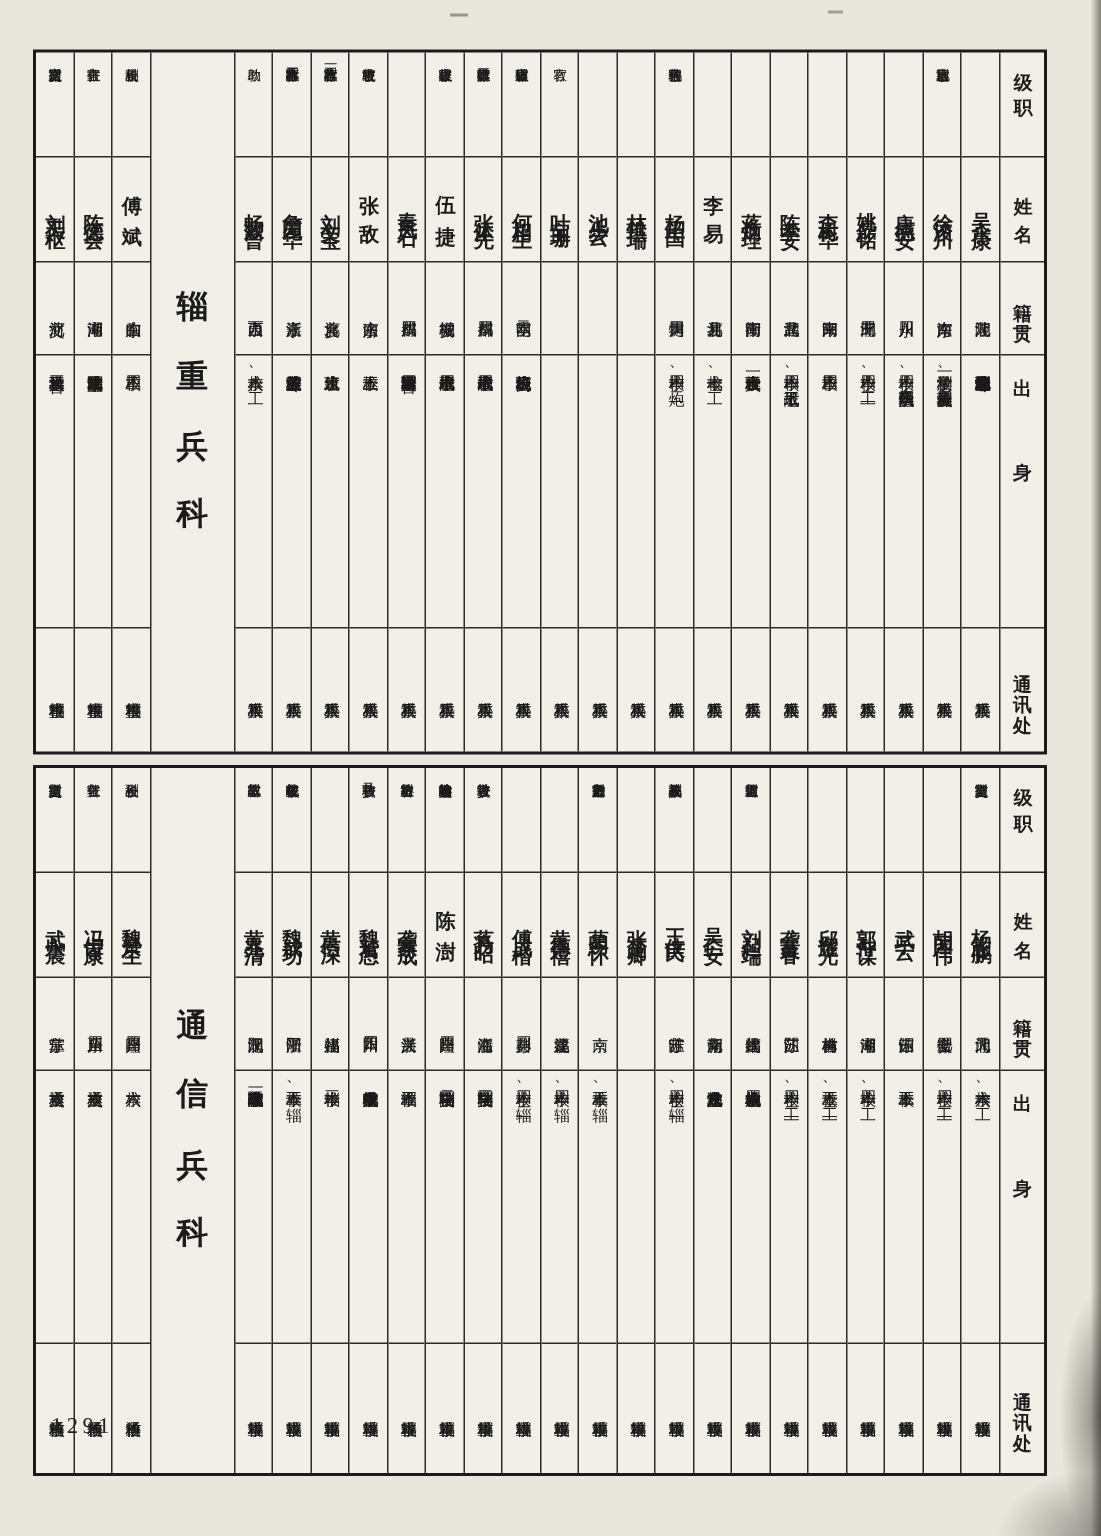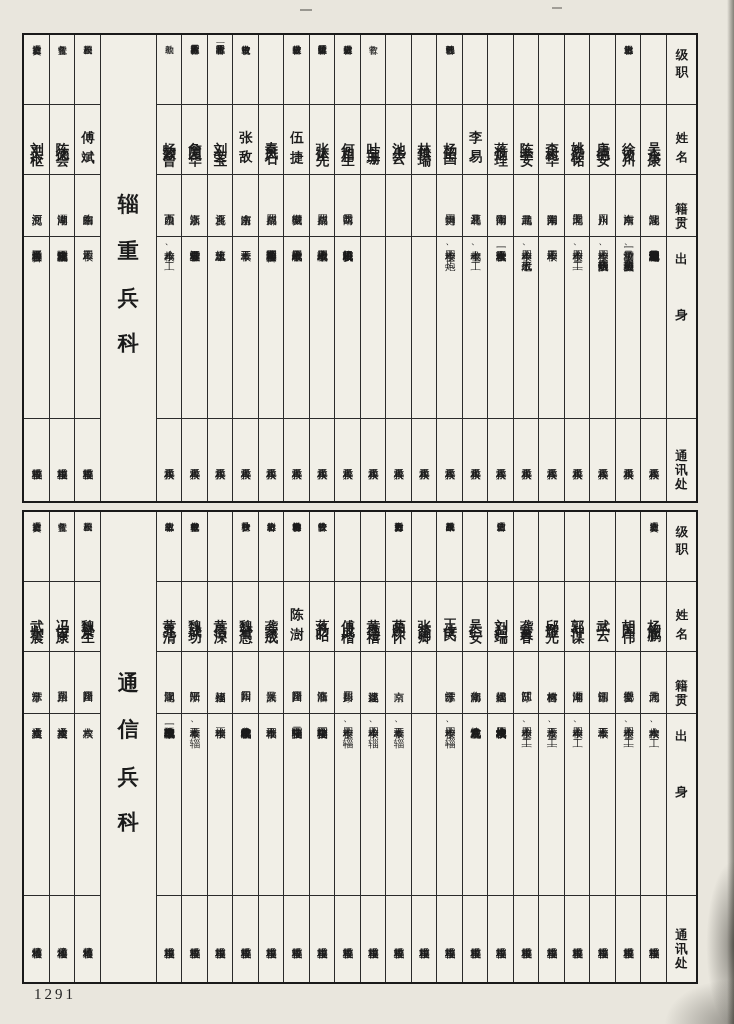--- a/index.html
+++ b/index.html
@@ -46,21 +46,21 @@
   .lg-3{letter-spacing:4.5em}
   .lg-4{letter-spacing:1.1em}
 
   .section-cell{
     height:100%;writing-mode:vertical-rl;
     display:flex;justify-content:center;align-items:center;
     font-size:21px;font-weight:700;letter-spacing:2.2em;
   }
 
   .page-number{
-    position:absolute;left:34px;top:986px;
+    position:absolute;left:34px;top:943px;
     font-size:15px;letter-spacing:3px;color:#222;
   }
 
   
   .edge-right{position:absolute;top:0;right:0;width:7px;height:100%;
     background:linear-gradient(to left,rgba(75,72,64,.65),rgba(75,72,64,0));pointer-events:none}
   .smudge-right{position:absolute;right:0;top:860px;width:28px;height:170px;
     background:radial-gradient(ellipse at right,rgba(40,38,33,.5),rgba(40,38,33,0) 70%);pointer-events:none}
   .smudge-corner{position:absolute;right:0;bottom:0;width:70px;height:45px;
     background:radial-gradient(ellipse at bottom right,rgba(40,38,33,.45),rgba(40,38,33,0) 70%);pointer-events:none}

